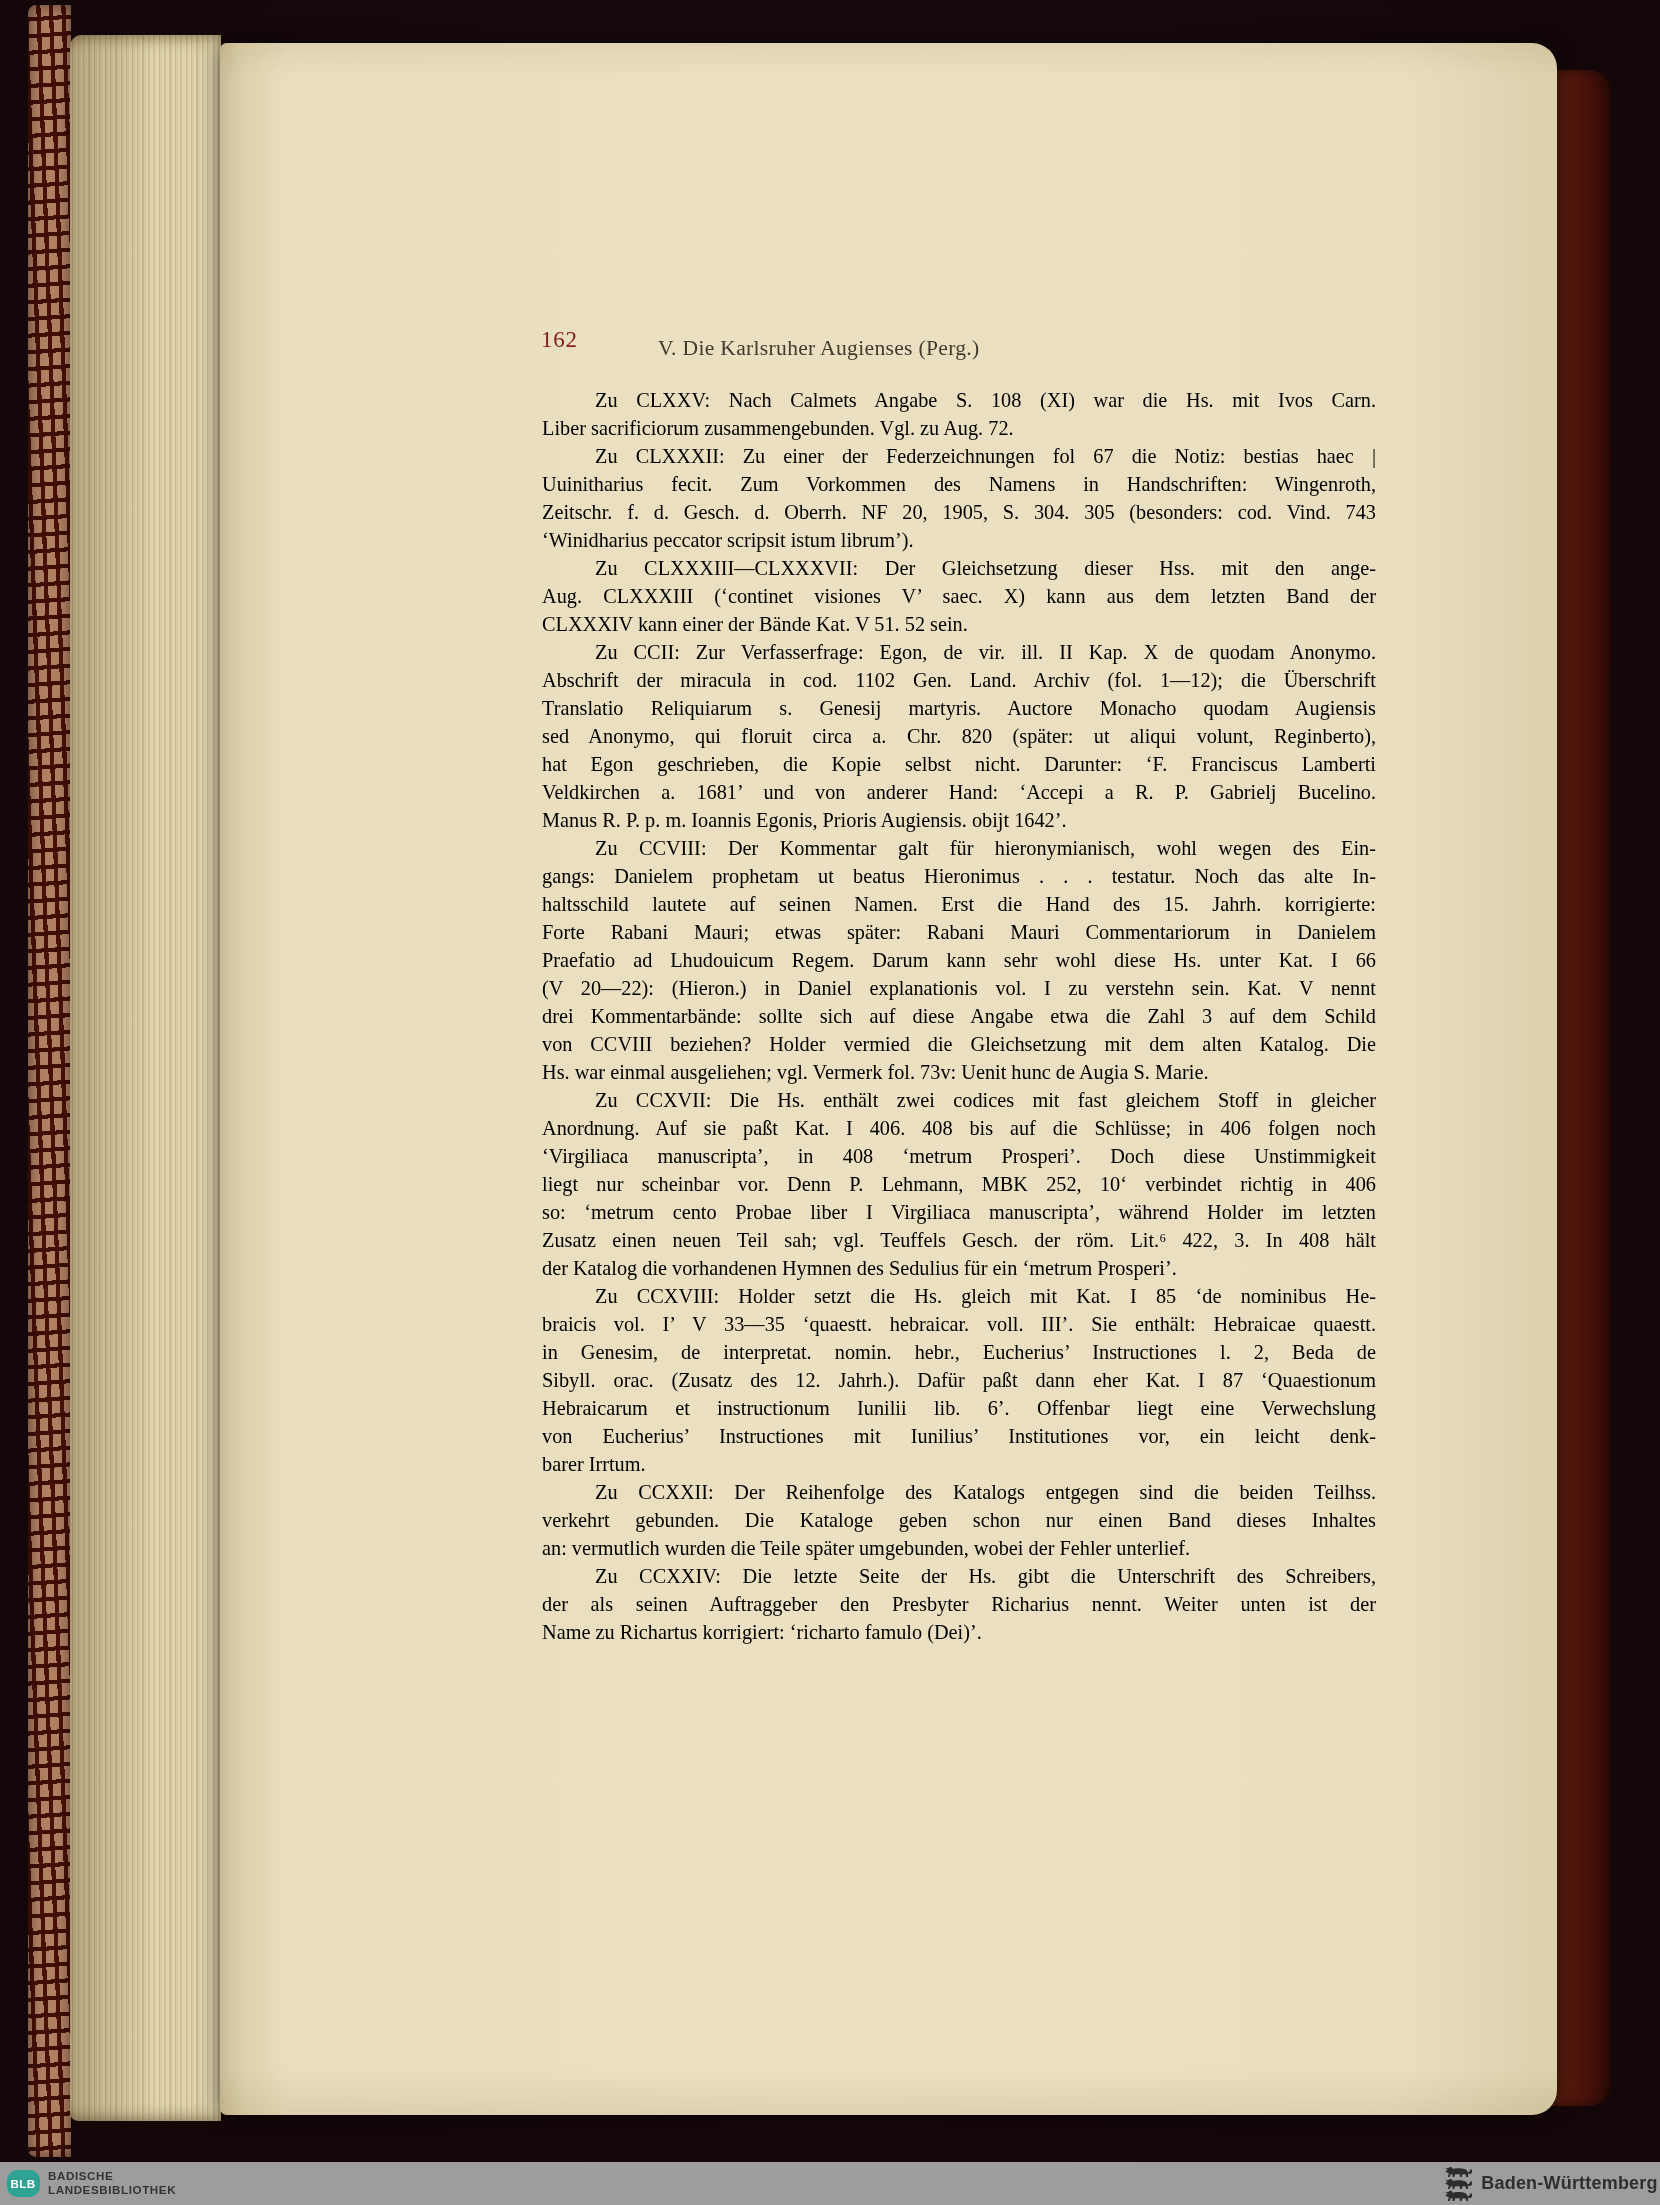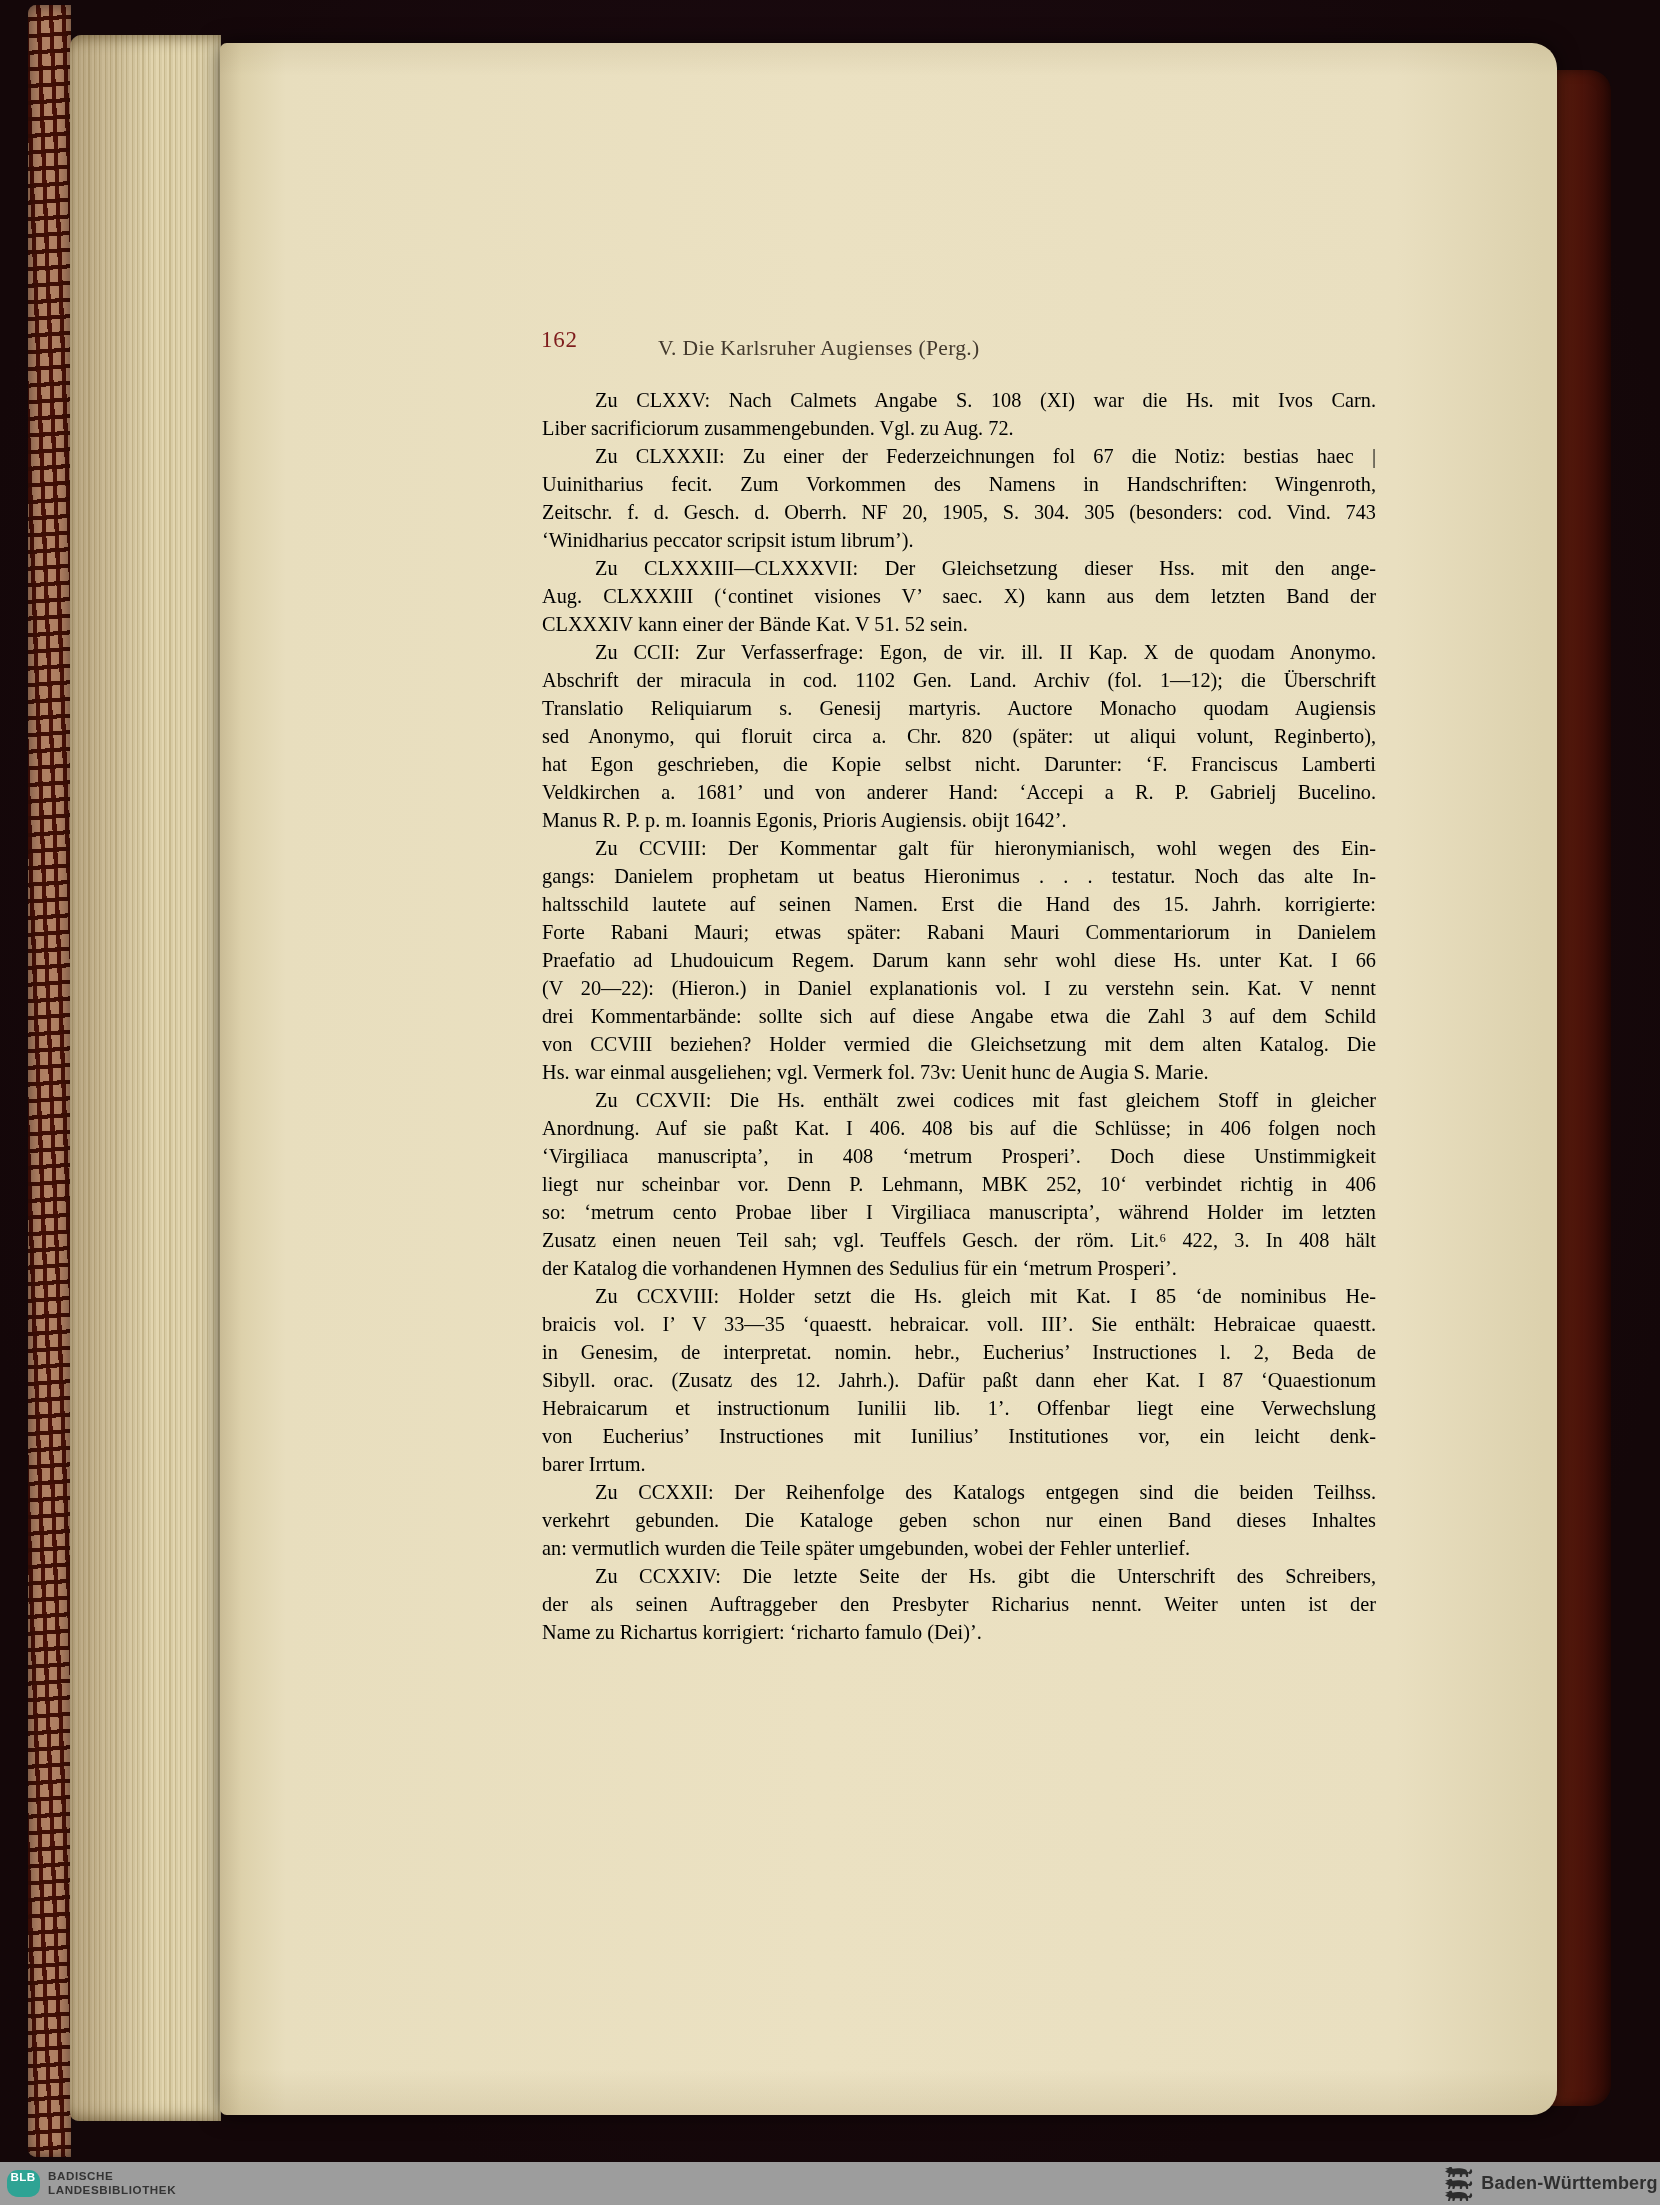--- a/index.html
+++ b/index.html
@@ -60,21 +60,21 @@
   .line.last{text-align-last:left;}
   .line.indent{padding-left:53px;}
   
   .footer{
     position:absolute;left:0;top:2162px;width:1661px;height:43px;
     background:#9d9d9d;font-family:"Liberation Sans","DejaVu Sans",sans-serif;
   }
   .blb-logo{
     position:absolute;left:6.6px;top:8.3px;width:33px;height:26.6px;
     border-radius:10.8px;background:#2ea394;
-    display:flex;align-items:flex-start;justify-content:center;
+    display:flex;align-items:center;justify-content:center;
     color:#ffffff;font-weight:bold;font-size:11.6px;letter-spacing:0.4px;
   }
   .library-name{
     position:absolute;left:48px;top:6.6px;
     color:#343434;font-weight:bold;font-size:11.6px;line-height:14px;letter-spacing:0.6px;
   }
   .state{
     position:absolute;right:3.3px;top:3.3px;height:37px;
     display:flex;align-items:center;gap:8.3px;
   }
@@ -136,21 +136,21 @@
       <div class="line">liegt nur scheinbar vor.  Denn P. Lehmann, MBK 252, 10‘ verbindet richtig in 406</div>
       <div class="line">so: ‘metrum cento Probae liber I Virgiliaca manuscripta’, während Holder im letzten</div>
       <div class="line">Zusatz einen neuen Teil sah; vgl. Teuffels Gesch. der röm. Lit.⁶ 422, 3.  In 408 hält</div>
       <div class="line last">der Katalog die vorhandenen Hymnen des Sedulius für ein ‘metrum Prosperi’.</div>
     </div>
     <div>
       <div class="line indent">Zu CCXVIII: Holder setzt die Hs. gleich mit Kat. I 85 ‘de nominibus He-</div>
       <div class="line">braicis vol. I’  V 33—35 ‘quaestt. hebraicar. voll. III’.  Sie enthält: Hebraicae quaestt.</div>
       <div class="line">in Genesim, de interpretat. nomin. hebr., Eucherius’ Instructiones l. 2, Beda de</div>
       <div class="line">Sibyll. orac. (Zusatz des 12. Jahrh.).  Dafür paßt dann eher Kat. I 87 ‘Quaestionum</div>
-      <div class="line">Hebraicarum et instructionum Iunilii lib. 1’.  Offenbar liegt eine Verwechslung</div>
+      <div class="line">Hebraicarum et instructionum Iunilii lib. 6’.  Offenbar liegt eine Verwechslung</div>
       <div class="line">von Eucherius’ Instructiones mit Iunilius’ Institutiones vor, ein leicht denk-</div>
       <div class="line last">barer Irrtum.</div>
     </div>
     <div>
       <div class="line indent">Zu CCXXII: Der Reihenfolge des Katalogs entgegen sind die beiden Teilhss.</div>
       <div class="line">verkehrt gebunden.  Die Kataloge geben schon nur einen Band dieses Inhaltes</div>
       <div class="line last">an: vermutlich wurden die Teile später umgebunden, wobei der Fehler unterlief.</div>
     </div>
     <div>
       <div class="line indent">Zu CCXXIV: Die letzte Seite der Hs. gibt die Unterschrift des Schreibers,</div>

